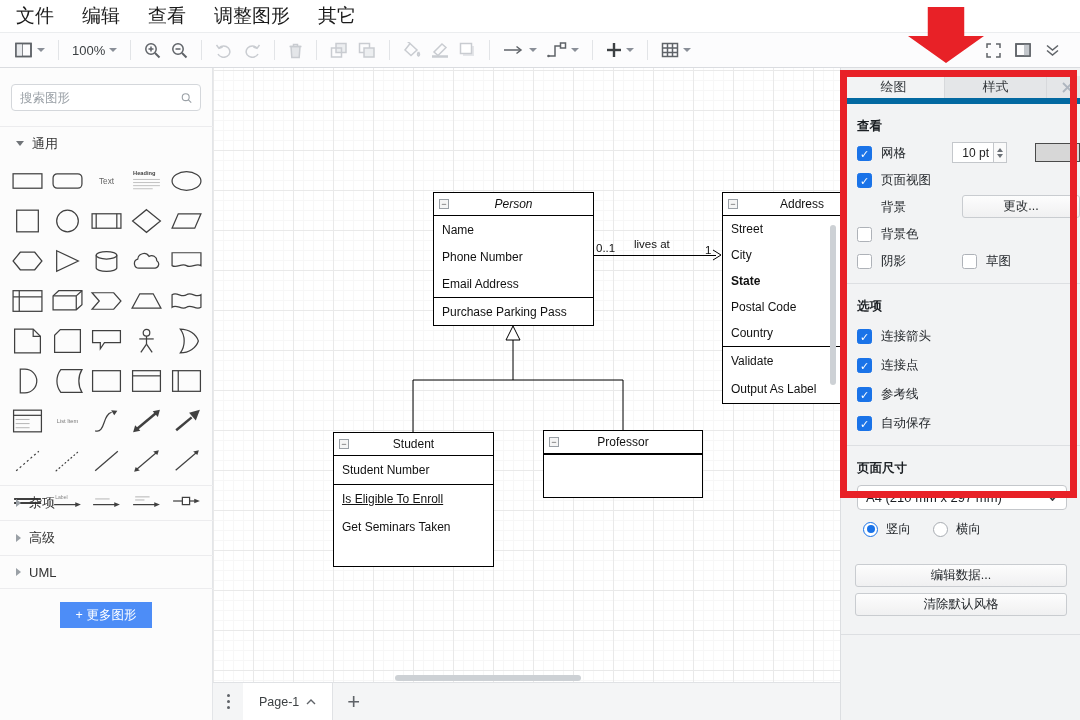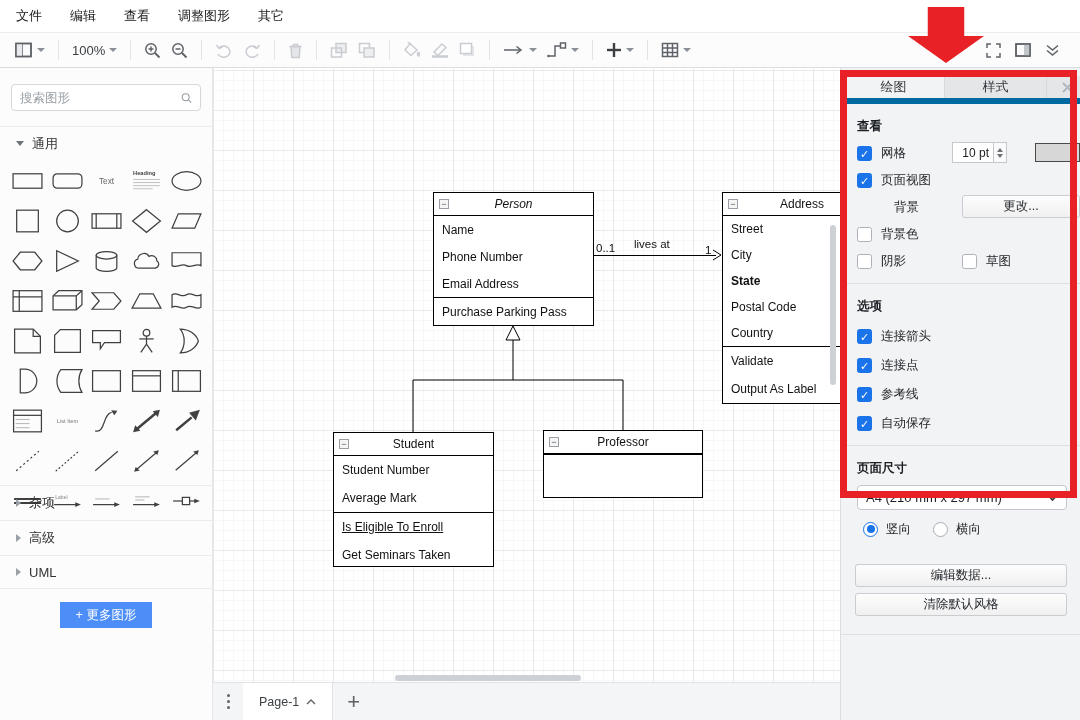--- a/index.html
+++ b/index.html
@@ -3,21 +3,21 @@
 <meta charset="utf-8">
 <style>
   * { margin:0; padding:0; box-sizing:border-box; }
   body { background:#888; }
   .app { position:relative; width:1080px; height:720px; background:#fff;
          font-family:"Liberation Sans", sans-serif; overflow:hidden; color:#202124; }
 
   
   .menubar { position:absolute; left:0; top:0; width:1080px; height:33px; background:#fff;
              border-bottom:1px solid #ebedef; display:flex; align-items:center; padding-left:16px; }
-  .menu-item { font-size:13px; color:#1b1b1b; margin-right:28px; cursor:default; }
+  .menu-item { font-size:19px; color:#1b1b1b; margin-right:28px; cursor:default; }
 
   
   .toolbar { position:absolute; left:0; top:33px; width:1080px; height:35px; background:#fcfcfd;
              border-bottom:1px solid #dadce0; display:flex; align-items:center; padding:0 10px; }
   .tbtn { display:flex; align-items:center; margin:0 5px; height:24px; }
   .tsep { width:1px; height:20px; background:#e2e4e7; margin:0 8px; }
   .caret { width:0; height:0; border-left:4px solid transparent; border-right:4px solid transparent;
            border-top:4.5px solid #8a8f98; margin-left:4px; }
   .zoom-label { font-size:13px; color:#3c4043; }
   .ticon { stroke:#5f6368; fill:none; stroke-width:1.5; }
@@ -609,21 +609,20 @@
       <div class="row" style="height:28px;">Validate</div>
       <div class="row" style="height:28px;">Output As Label</div>
     </div>
 
     <div class="uml" style="left:120px;top:364px;width:161px;height:135px;">
       <div class="hd" style="height:23px;">
         <span class="minus">−</span>
         <span>Student</span>
       </div>
       <div class="row" style="height:28px;">Student Number</div>
-      <div class="row" style="height:28px;">Average Mark</div>
       <div class="div"></div>
       <div class="row u" style="height:28px;">Is Eligible To Enroll</div>
       <div class="row" style="height:27px;">Get Seminars Taken</div>
     </div>
 
     <div class="uml" style="left:330px;top:362px;width:160px;height:68px;">
       <div class="hd" style="height:23px;">
         <span class="minus">−</span>
         <span>Professor</span>
       </div>
@@ -692,21 +691,21 @@
         </span>
         <span class="swatch"></span>
       </div>
 
       <div class="frow">
         <span class="cb on">✓</span>
         <span class="flabel">页面视图</span>
       </div>
 
       <div class="frow">
-        <span class="flabel" style="margin-left:37px;">背景</span>
+        <span class="flabel" style="margin-left:24px;">背景</span>
         <button class="fbtn change-btn">更改...</button>
       </div>
 
       <div class="frow">
         <span class="cb"></span>
         <span class="flabel">背景色</span>
       </div>
 
       <div class="frow">
         <span class="cb"></span>

